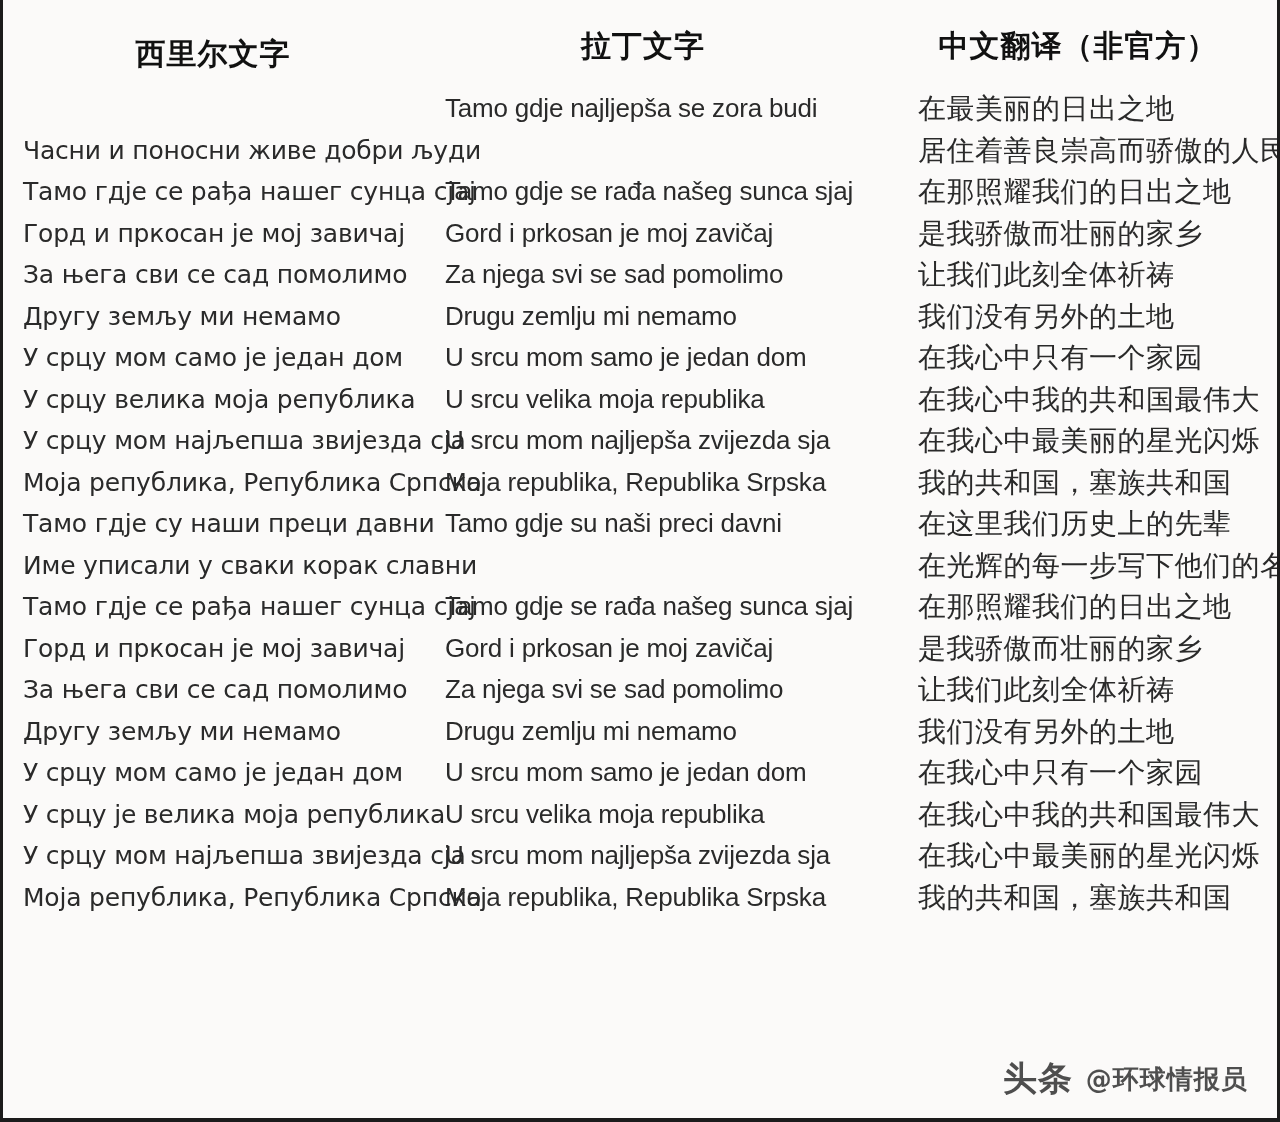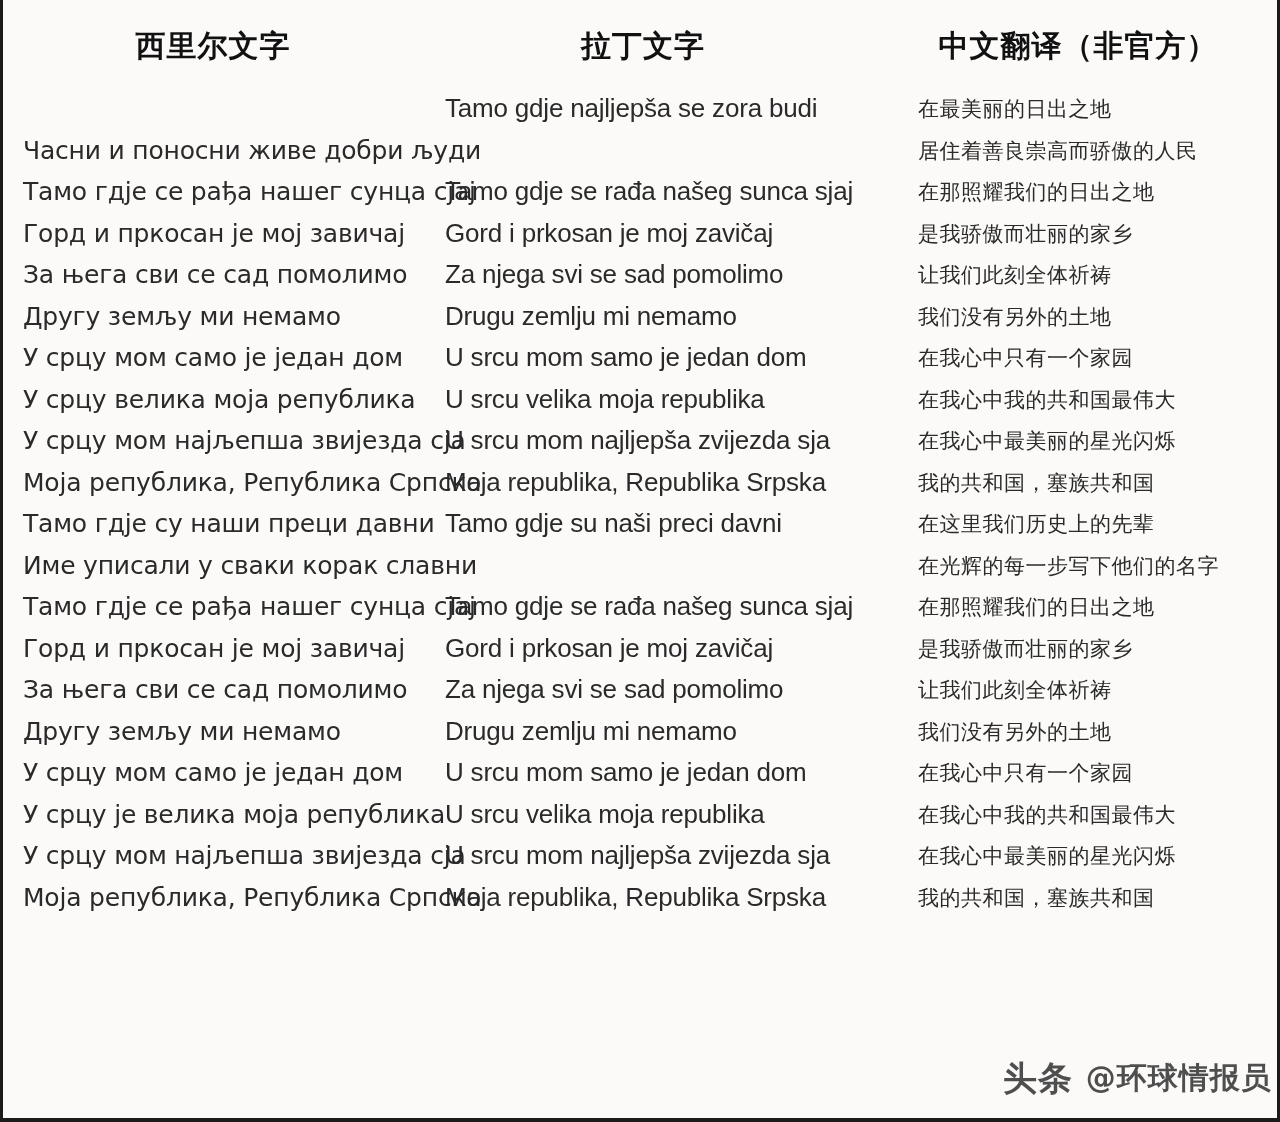--- a/index.html
+++ b/index.html
@@ -20,21 +20,21 @@
   .headers {
     position:absolute; top:0; left:0; width:100%; height:82px;
   }
   .col-head {
     position:absolute; top:26px;
     font-size:30px; font-weight:700; color:#111;
     letter-spacing:1px; white-space:nowrap;
     text-align:center;
     font-family:"DejaVu Sans","Liberation Sans",sans-serif;
   }
-  .col-head.cyr { left:0; width:420px; }
+  .col-head.cyr { left:0; width:420px;margin-top:8px; }
   .col-head.lat { left:440; left:440px; width:400px; }
   .col-head.zh  { left:880px; width:390px; }
 
   .body-grid {
     position:absolute;
     top:88px; left:0; width:100%;
   }
   .stanza { position:relative; }
   .stanza + .stanza { }
   .line-row {
@@ -56,39 +56,39 @@
   }
   .cell.lat {
     left:442px;
     font-size:26px;
     line-height:41px;
     font-family:"Liberation Sans","DejaVu Sans",sans-serif;
     letter-spacing:-0.2px;
   }
   .cell.zh {
     left:915px;
-    font-size:21px;
+    font-size:28px;
     line-height:41px;
-    font-family:Liberation Sans, sans-serif;
+    font-family:Liberation Serif, serif;
     letter-spacing:0.5px;
   }
   .watermark {
     position:absolute;
     left:1000px; top:1056px;
     font-size:34px;
     font-weight:700;
     color:rgba(30,30,30,0.78);
     white-space:nowrap;
     font-family:"DejaVu Sans","Liberation Sans",sans-serif;
     letter-spacing:1px;
     pointer-events:none;
   }
   .wm-at {
     display:inline-block;
-    font-size:30px;
+    font-size:26px;
     vertical-align:2px;
   }
 </style>
 </head>
 <body>
 
 <div id="page">
 
   <div class="headers">
     <div class="col-head cyr">西里尔文字</div>

